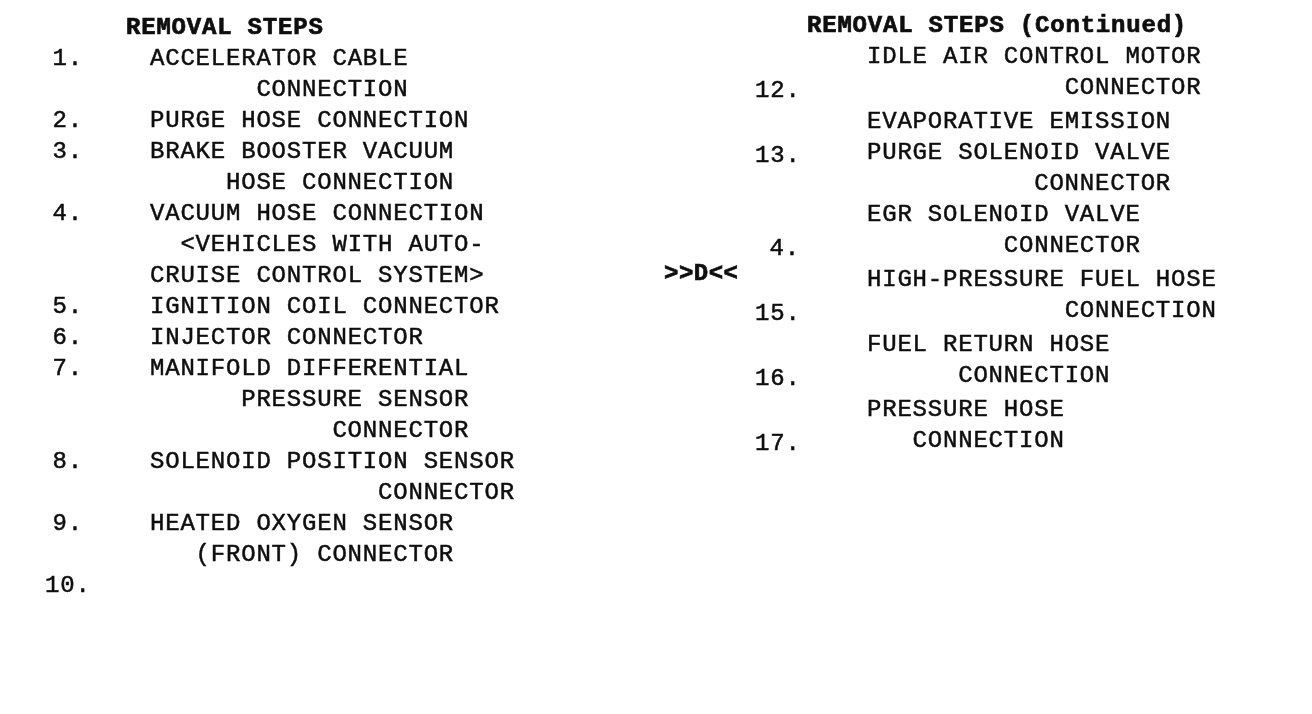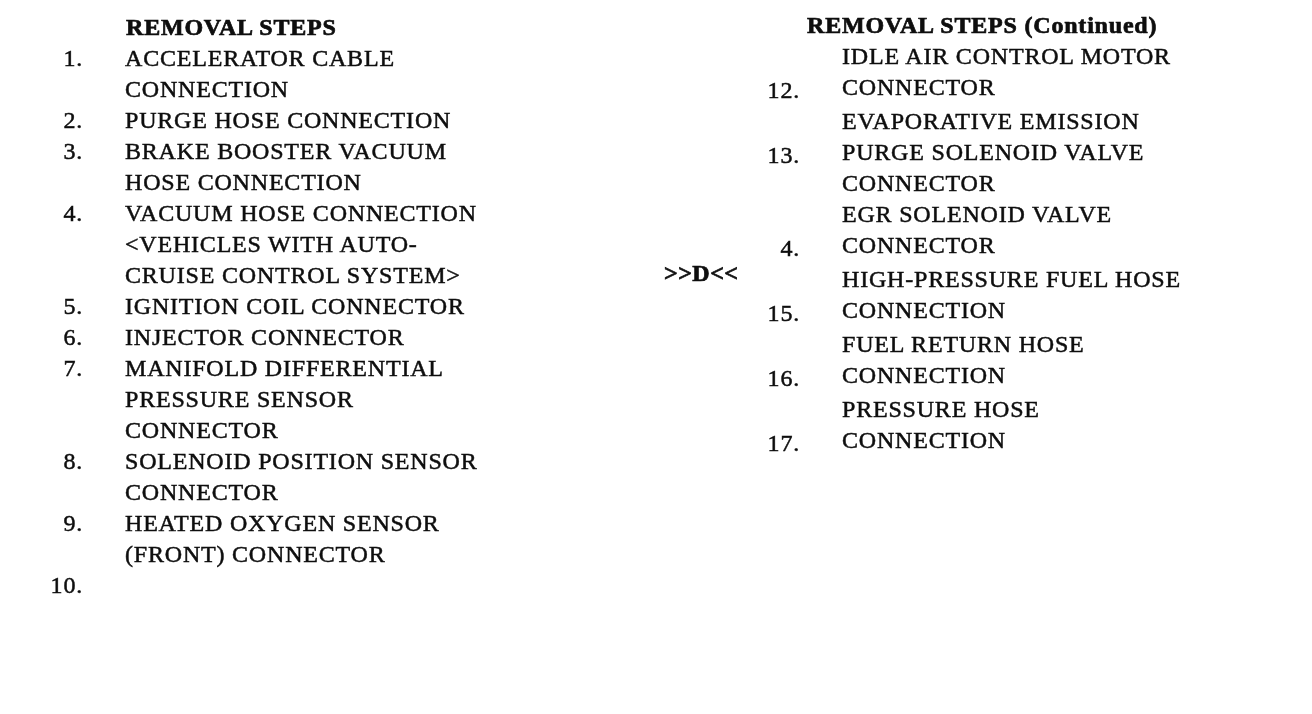--- a/index.html
+++ b/index.html
@@ -6,21 +6,21 @@
     margin: 0;
     padding: 0;
     background: #ffffff;
   }
   .page {
     position: relative;
     width: 1312px;
     height: 602px;
     background: #ffffff;
     color: #0e0e0e;
-    font-family: Liberation Serif, serif;
+    font-family: Liberation Mono, monospace;
     font-size: 24px;
     line-height: 31px;
     letter-spacing: 0.8px;
     -webkit-text-stroke: 0.5px #0e0e0e;
     overflow: hidden;
   }
   .col { position: absolute; }
   .col-left  { left: 45px;  top: 12px; width: 560px; }
   .col-right { left: 755px; top: 10px; width: 540px; }
   .hdr {
@@ -33,21 +33,21 @@
   .col-left  .hdr { margin-left: 81px; }
   .col-right .hdr { margin-left: 52px; }
   .item { display: flex; align-items: flex-start; }
   .num {
     flex: none;
     width: 38px;
     text-align: right;
     white-space: nowrap;
   }
   .col-right .num { width: 45px; margin-top: 34px; }
-  .txt { margin-left: 42px; }
+  .txt { margin-left: 67px; text-align: right; }
   .line { white-space: nowrap; }
   .dmark {
     position: absolute;
     left: 664px;
     top: 258px;
     font-weight: bold;
     font-size: 24px;
     line-height: 31px;
     letter-spacing: 0.5px;
     -webkit-text-stroke: 0.7px #0e0e0e;

